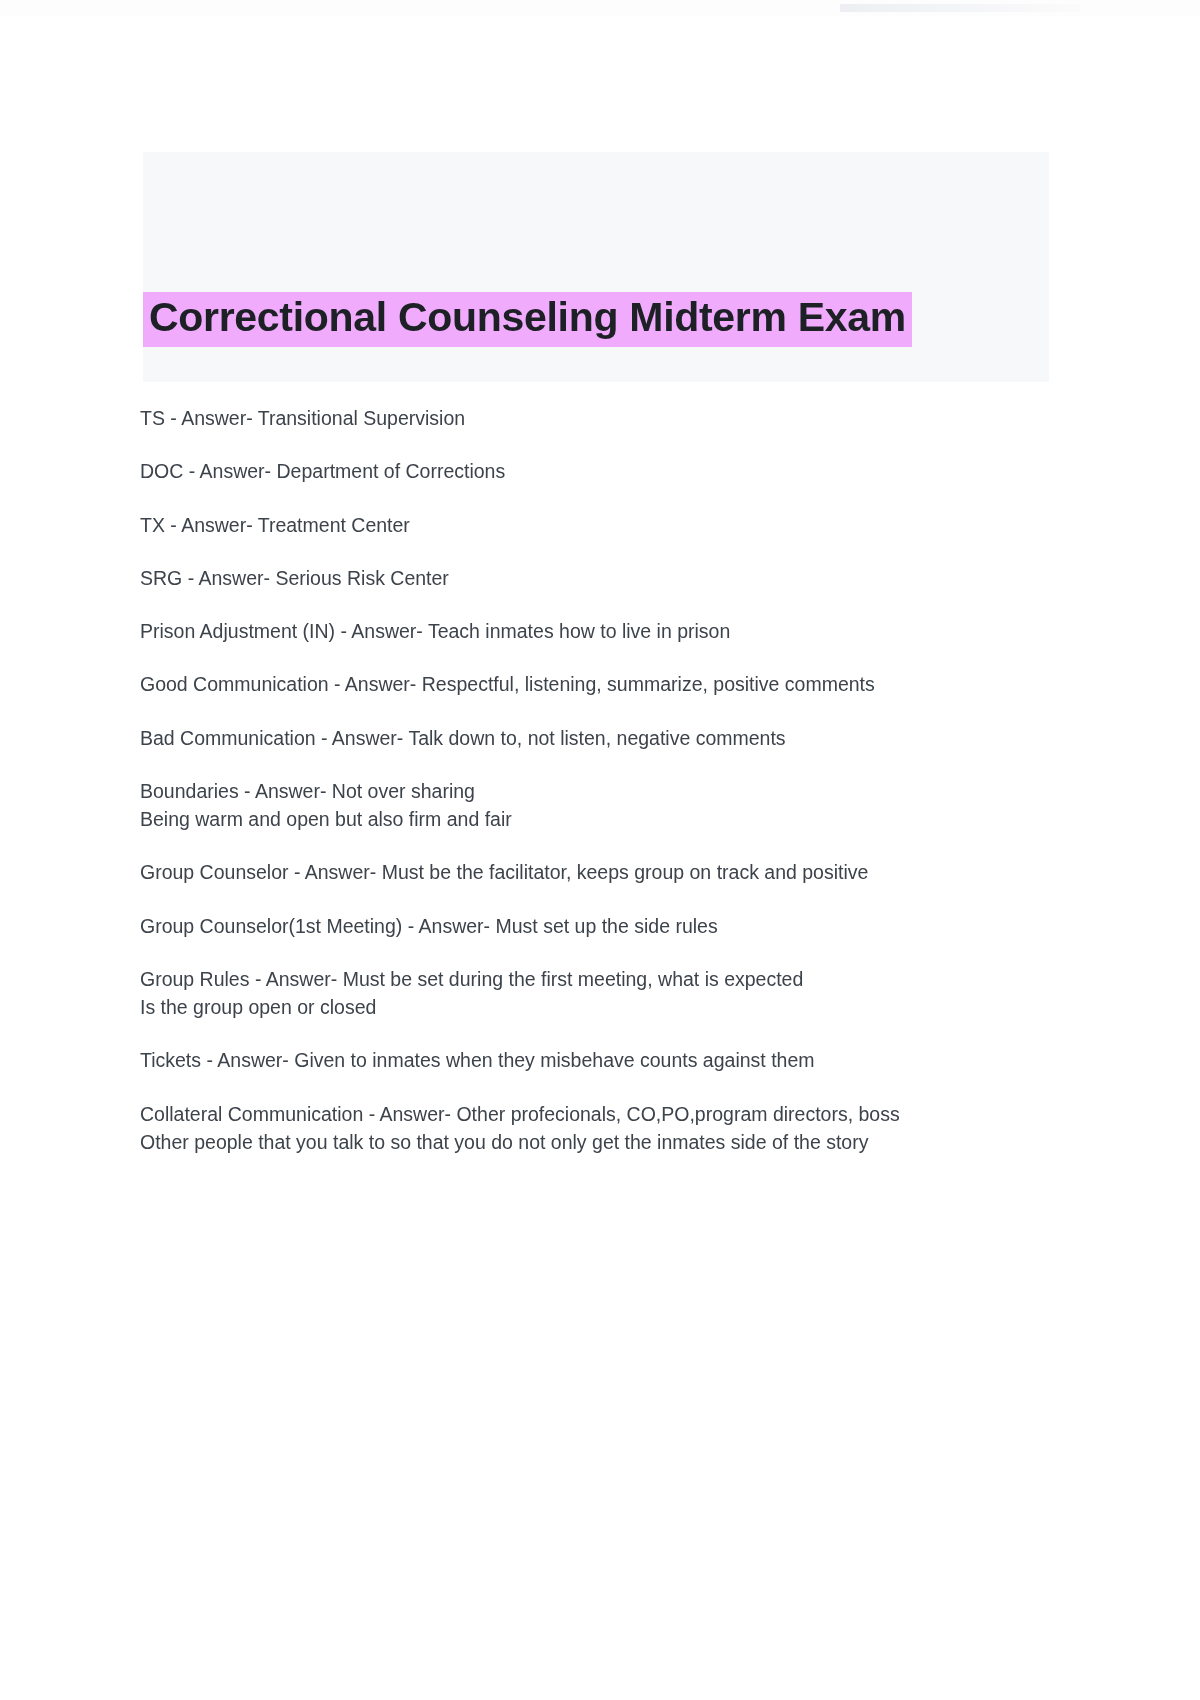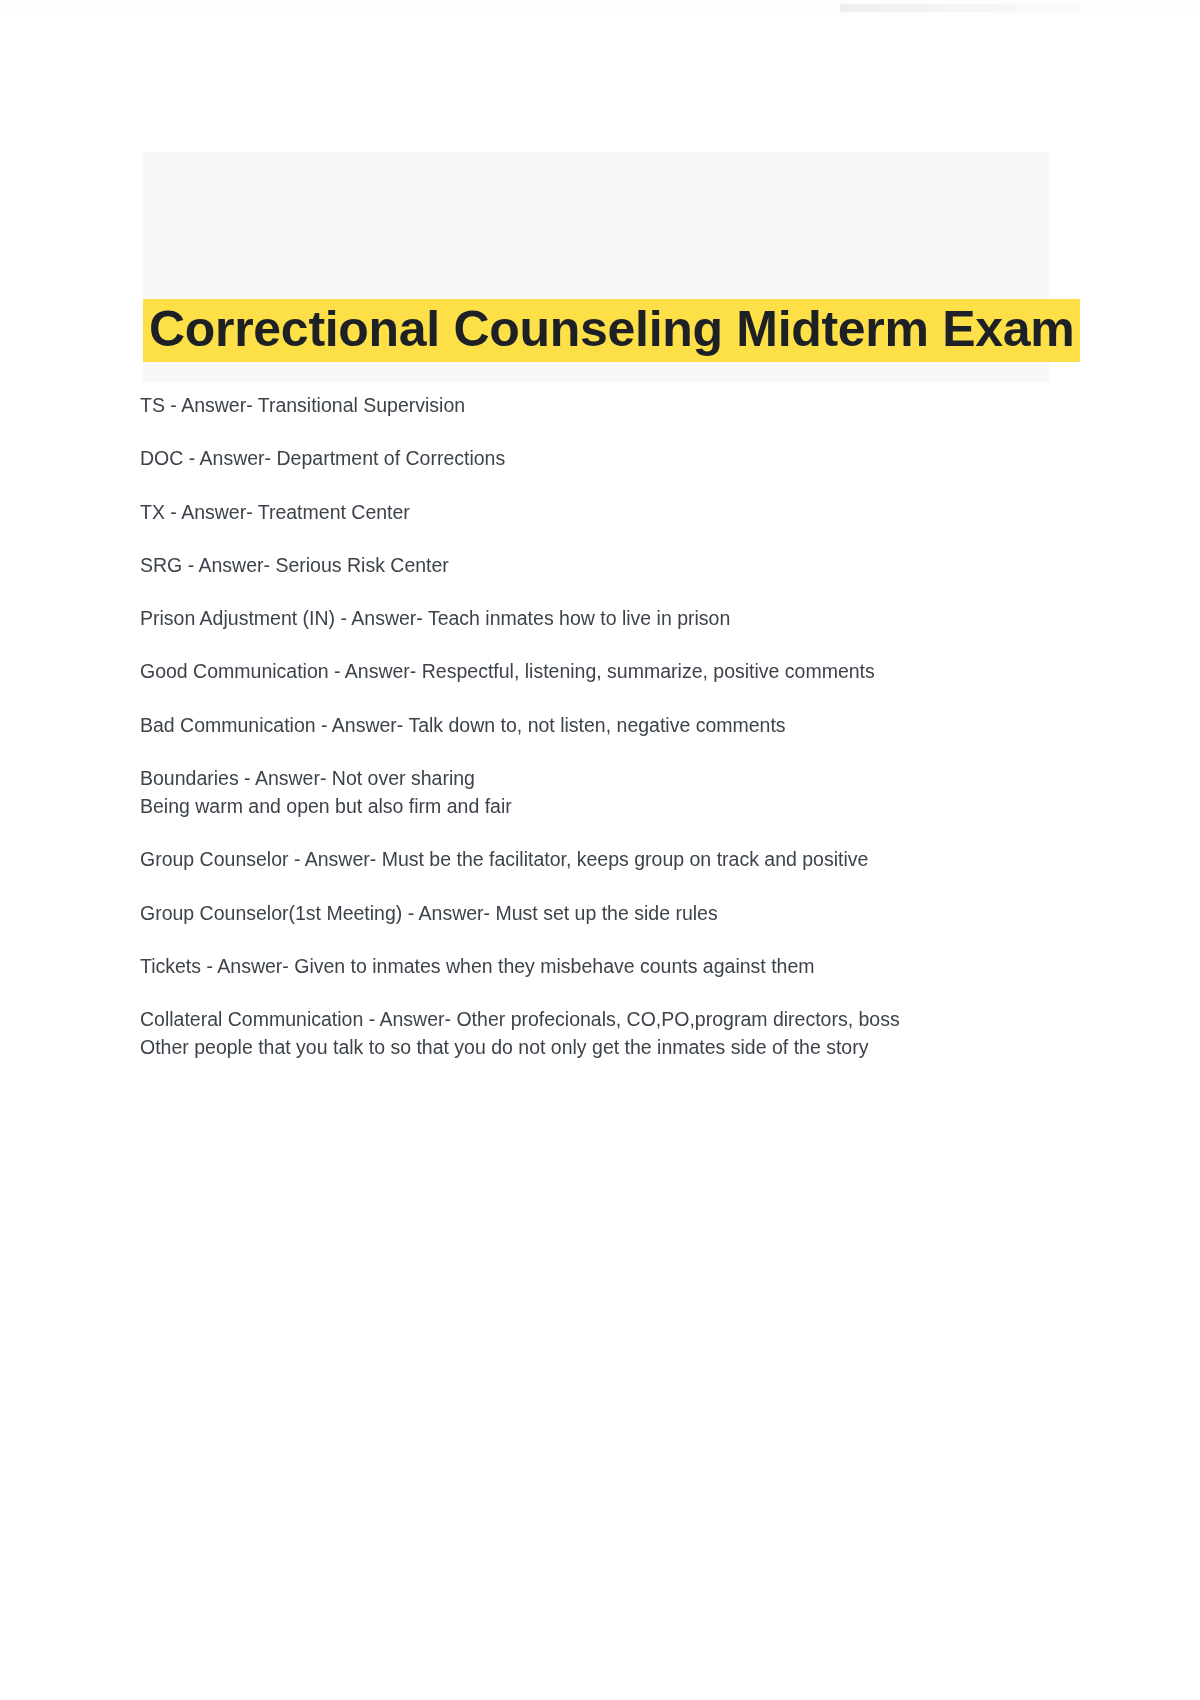--- a/index.html
+++ b/index.html
@@ -41,39 +41,39 @@
     top: 152px;
     width: 906px;
     height: 230px;
     background: #f7f8fa;
   }
 
   .doc-title {
     position: absolute;
     left: 143px;
     top: 265px;
-    font-size: 50px;
+    font-size: 41px;
     font-weight: bold;
     letter-spacing: -0.3px;
     color: #1d2025;
-    background: #fde047;
+    background: #f0abfc;
     padding: 4px 6px 7px 6px;
     line-height: 1.05;
     white-space: nowrap;
   }
 
   .content {
     position: absolute;
     left: 140px;
     top: 388px;
     width: 900px;
   }
 
   .entry {
-    margin: 3px 0 25px 0;
+    margin: 16px 0 25px 0;
     font-size: 19.5px;
     line-height: 1.45;
     color: #3d434b;
     max-width: 900px;
   }
 
   .entry .line {
     display: block;
     white-space: pre-wrap;
   }
@@ -124,20 +124,24 @@
         <span class="line">Boundaries - Answer- Not over sharing</span>
         <span class="line">Being warm and open but also firm and fair</span>
       </p>
       <p class="entry">
         <span class="line">Group Counselor - Answer- Must be the facilitator, keeps group on track and positive</span>
       </p>
       <p class="entry">
         <span class="line">Group Counselor(1st Meeting) - Answer- Must set up the side rules</span>
       </p>
       <p class="entry">
+        <span class="line">Group Rules - Answer- Must be set during the first meeting, what is expected</span>
+        <span class="line">Is the group open or closed</span>
+      </p>
+      <p class="entry">
         <span class="line">Tickets - Answer- Given to inmates when they misbehave counts against them</span>
       </p>
       <p class="entry">
         <span class="line">Collateral Communication - Answer- Other profecionals, CO,PO,program directors, boss</span>
         <span class="line">Other people that you talk to so that you do not only get the inmates side of the story</span>
       </p>
     </div>
 </div>
 
 </body></html>

